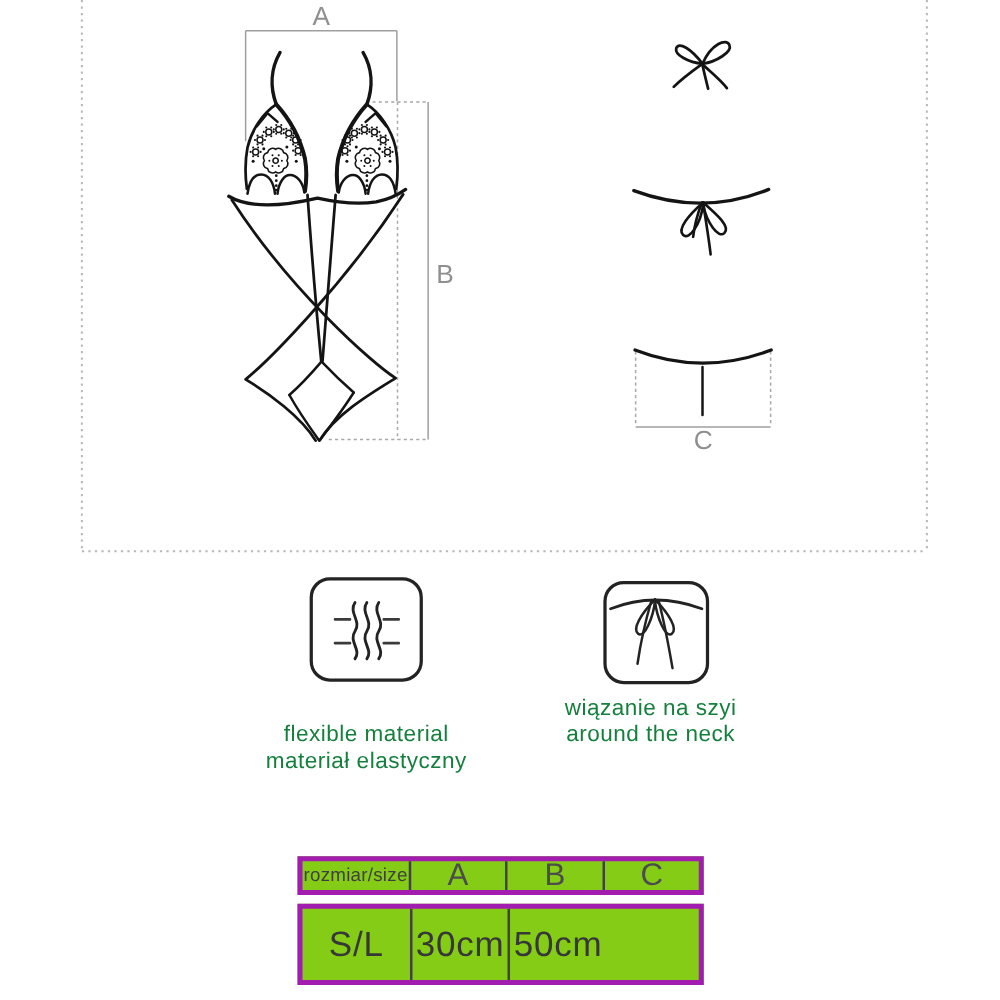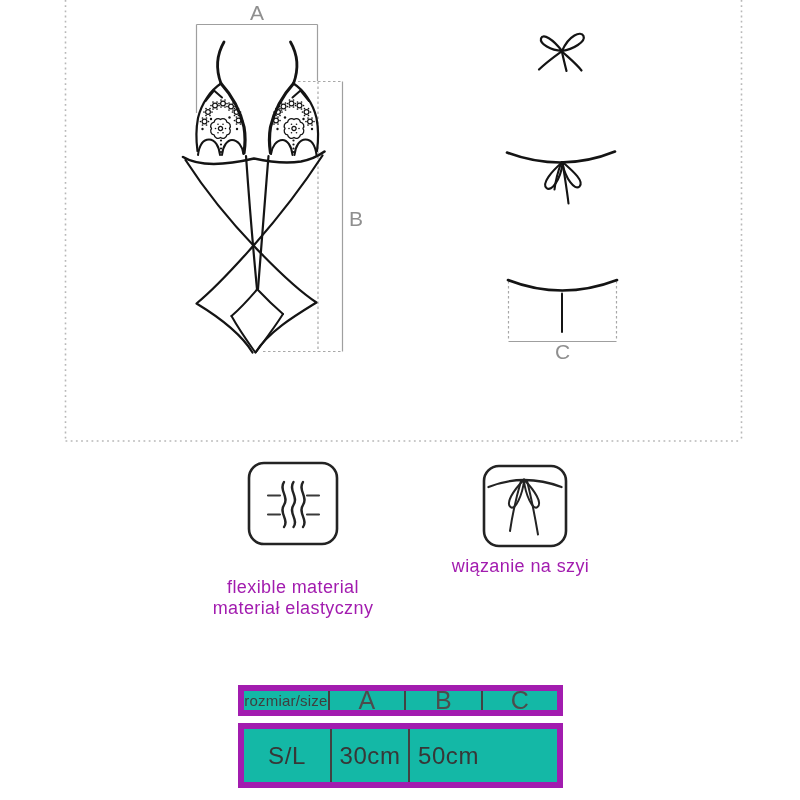--- a/index.html
+++ b/index.html
@@ -1,33 +1,33 @@
 <!DOCTYPE html>
 <html><head>
 <meta charset="utf-8">
 <style>
   html,body{margin:0;padding:0;background:#ffffff;}
   .page{position:relative;width:800px;height:800px;background:#fff;overflow:hidden;
         font-family:"Liberation Sans",sans-serif;}
   .abs{position:absolute;}
   svg{display:block;}
-  .caption{position:absolute;text-align:center;color:#a21caf;font-size:18px;
+  .caption{position:absolute;text-align:center;color:#15803d;font-size:18px;
            letter-spacing:.4px;line-height:21px;font-weight:400;}
   .caption span{display:block;}
   
   .size-table{position:absolute;left:238px;top:685px;width:325px;color:#3c3c3c;}
-  .trow{display:flex;border:6px solid #a21caf;box-sizing:border-box;background:#14b8a6;}
+  .trow{display:flex;border:4px solid #a21caf;box-sizing:border-box;background:#84cc16;}
   .trow.head{height:31px;}
   .trow.body{height:65px;margin-top:7px;}
   .tcell{display:flex;align-items:center;justify-content:center;box-sizing:border-box;}
   .tcell + .tcell{border-left:2px solid #424242;}
   .c1{width:86px;} .c2{width:78px;} .c3{width:79px;} .c4{width:78px;}
   .head .tcell{font-size:15px;color:#3f3f3f;letter-spacing:.2px;}
   .head .tcell.letter{font-size:25px;color:#4c4c4c;font-weight:400;}
-  .body .tcell{font-size:24px;letter-spacing:.6px;color:#373737;}
+  .body .tcell{font-size:28px;letter-spacing:.6px;color:#373737;}
   .mlabel{fill:#8f8f8f;font-family:"Liberation Sans",sans-serif;font-size:21px;}
 </style>
 </head>
 <body>
 
 <div class="page">
 
   <svg class="abs" style="left:0;top:0" width="800" height="460" viewBox="0 0 800 460">
 
     <defs>
@@ -159,20 +159,21 @@
     </g>
   </svg>
 
   <div class="caption" style="left:170px;top:577px;width:246px">
     <span>flexible material</span>
     <span>materiał elastyczny</span>
   </div>
 
   <div class="caption" style="left:398px;top:556px;width:245px">
     <span>wiązanie na szyi</span>
+    <span>around the neck</span>
   </div>
 
   <div class="size-table">
     <div class="trow head">
       <div class="tcell c1">rozmiar/size</div>
       <div class="tcell c2 letter">A</div>
       <div class="tcell c3 letter">B</div>
       <div class="tcell c4 letter">C</div>
     </div>
     <div class="trow body">

